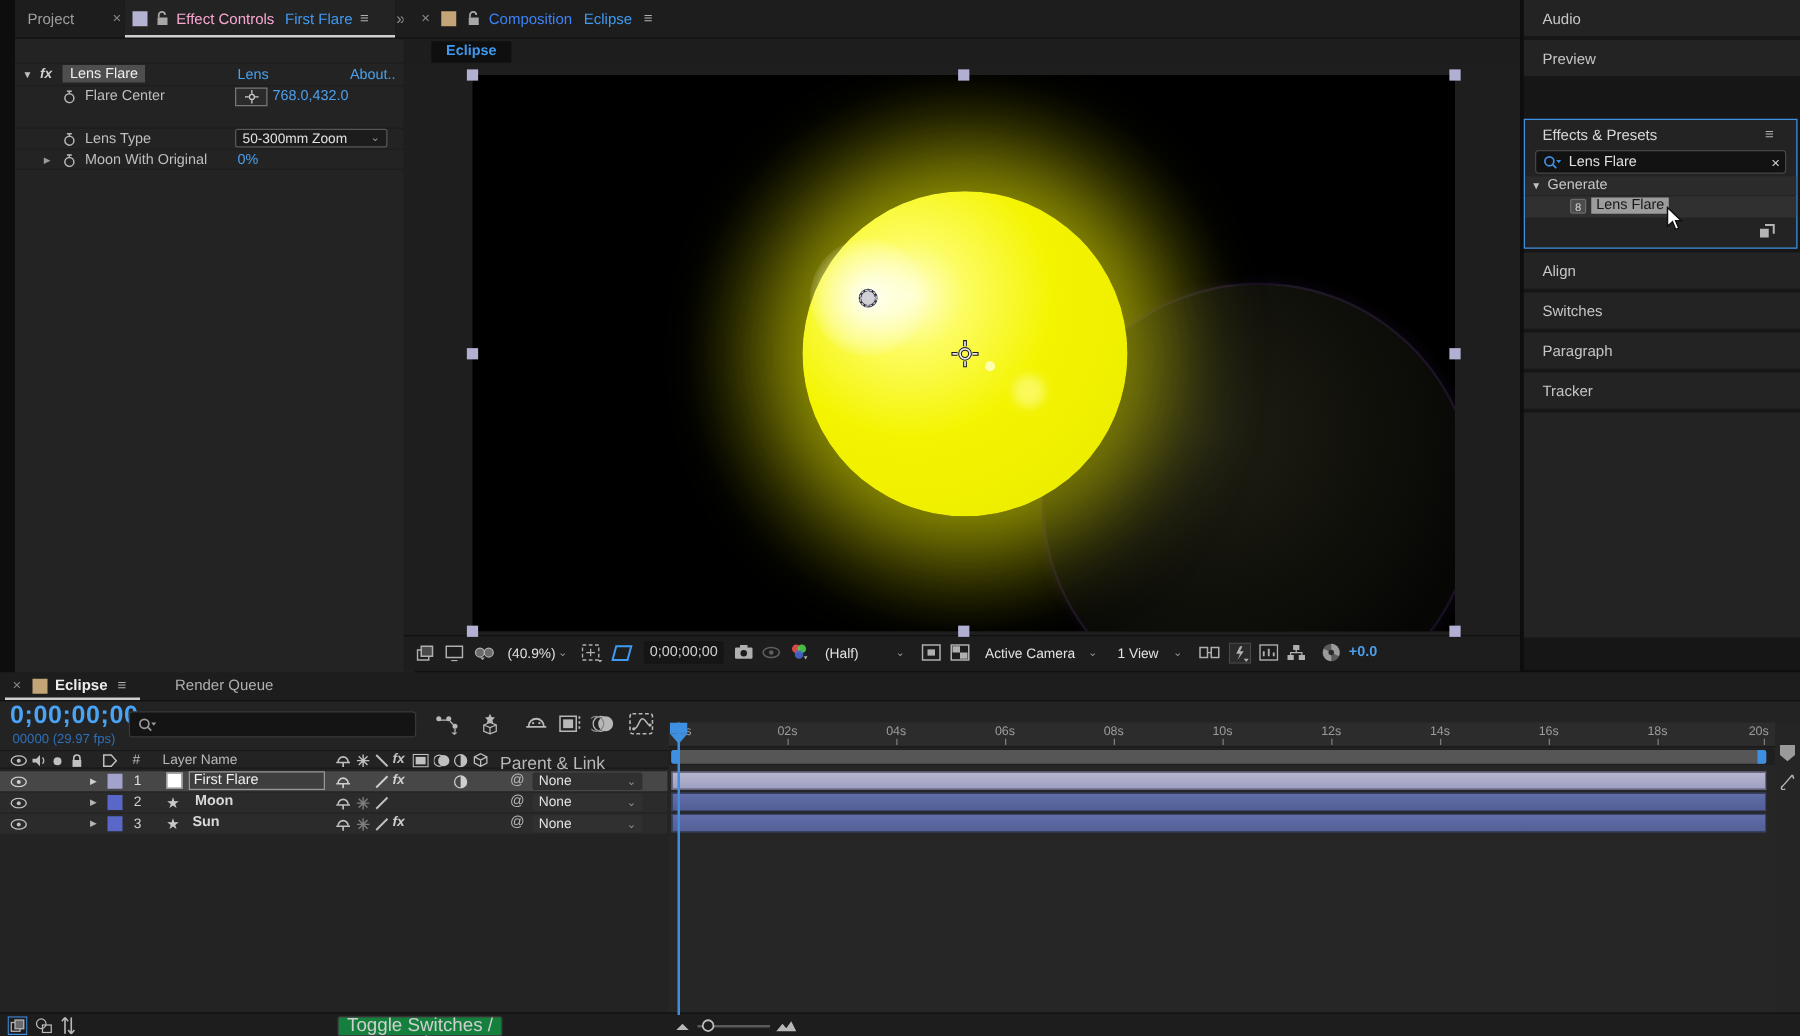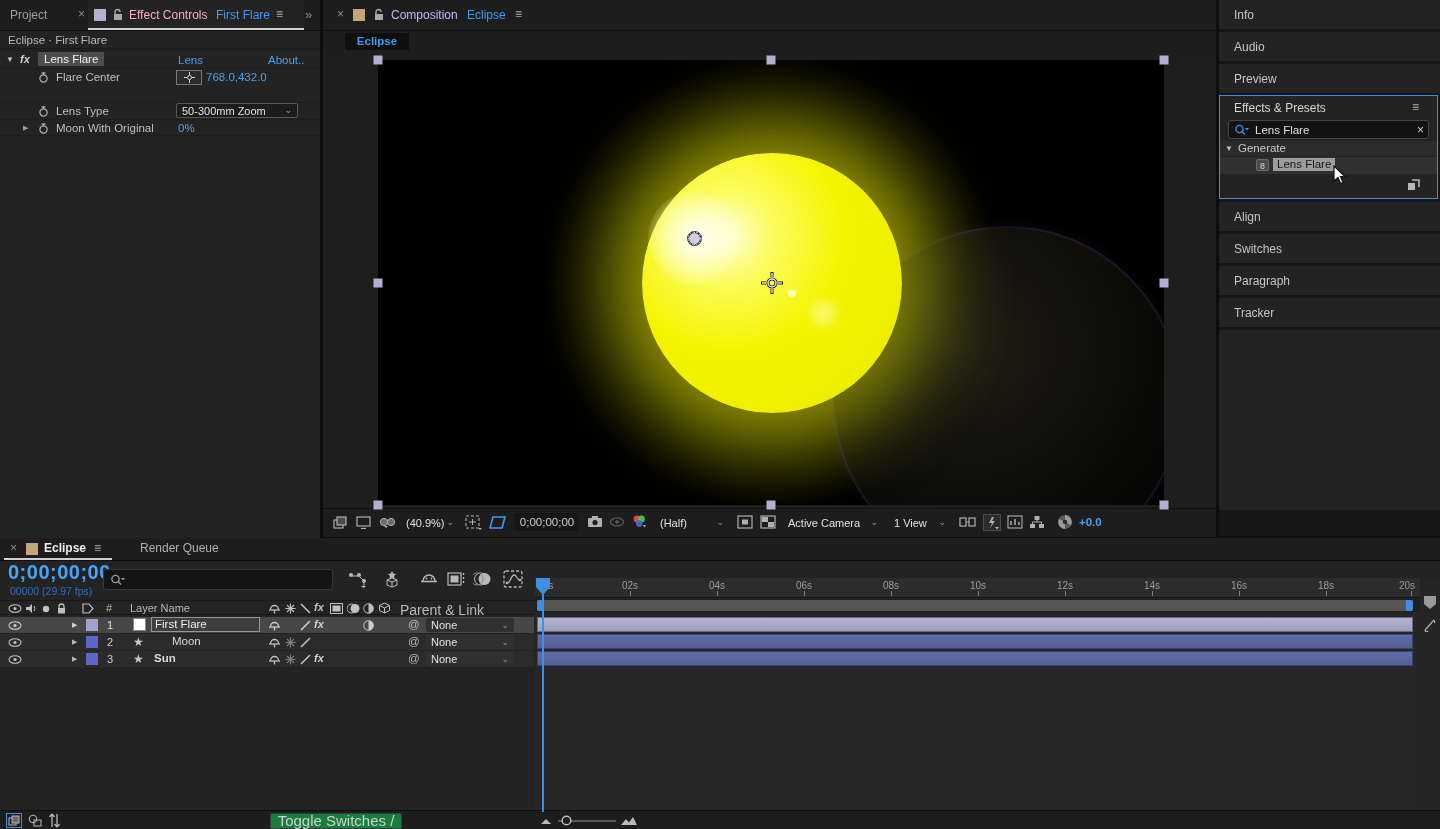--- a/index.html
+++ b/index.html
@@ -21,40 +21,39 @@
   .handle{position:absolute;width:9px;height:9px;background:#b2b0d2;transform:translate(-50%,-50%);z-index:30}
   .tickline{position:absolute;bottom:1px;width:1px;height:5px;background:#7d7d7d}
   .ticklbl{position:absolute;top:2px;font-size:10px;color:#9c9c9c;transform:translateX(-50%)}
   .tbar{position:absolute;left:2px;width:876px;height:15px}
   svg{display:block}
   .ic{position:absolute}
 </style>
 </head>
 <body>
 
-<div class="panel" id="left-panel" style="left:0;top:0;width:320px;height:667px">
+<div class="panel" id="left-panel" style="left:12px;top:0;width:320px;height:667px">
   <div class="tabbar">
     <div class="p" style="left:10px;top:8px;color:#9f9f9f">Project</div>
     <div class="p" style="left:78px;top:7px;color:#8a8a8a">×</div>
     <div class="p" style="left:88px;top:0;width:216px;height:30px;background:#232323;border-bottom:2px solid #cfcfcf;box-sizing:border-box">
       <span class="sq p" style="left:6px;top:9px;background:#b4b2d2"></span>
       <span class="ic" style="left:24px;top:8px">
         <svg width="12" height="13">
             <path d="M3 6 V4 a2.5 2.5 0 0 1 5 0" fill="none" stroke="#a8a8a8" stroke-width="1.4"></path>
             <rect x="2" y="6" width="8" height="6" fill="#a8a8a8"></rect>
           </svg>
       </span>
       <span class="p" style="left:41px;top:8px;color:#f9a8d4">Effect Controls</span>
       <span class="p blue" style="left:128px;top:8px">First Flare</span>
       <span class="p" style="left:188px;top:7px;color:#b0b0b0">≡</span>
     </div>
     <div class="p" style="left:305px;top:7px;color:#8d8d8d;font-size:13px">»</div>
   </div>
 
-  <div class="p" style="left:0;top:31px;width:320px;height:18px;border-bottom:1px solid #191919;color:#b8b8b8;font-size:11.5px;padding:3px 0 0 8px;box-sizing:border-box">Eclipse · First Flare</div>
 
   <div class="ecrow" style="top:50px;height:18px">
     <span class="p" style="left:6px;top:4px;font-size:8px;color:#c0c0c0">▼</span>
     <span class="p" style="left:20px;top:2px;font-style:italic;font-weight:bold;color:#d0d0d0;font-size:11px">fx</span>
     <span class="p" style="left:38px;top:1px;background:#4e4e4e;color:#f0f0f0;padding:1px 6px;font-size:11.5px">Lens Flare</span>
     <span class="p val" style="left:178px;top:3px">Lens</span>
     <span class="p val" style="left:268px;top:3px">About..</span>
   </div>
 
   <div class="ecrow" style="top:68px">
@@ -111,21 +110,21 @@
 <div class="panel" id="comp-panel" style="left:323px;top:0;width:893px;height:536px">
   <div class="tabbar">
     <span class="p" style="left:14px;top:7px;color:#8a8a8a">×</span>
     <span class="sq p" style="left:30px;top:9px;background:#c4a578"></span>
     <span class="ic" style="left:50px;top:8px">
       <svg width="12" height="13">
           <path d="M3 6 V4 a2.5 2.5 0 0 1 5 0" fill="none" stroke="#a8a8a8" stroke-width="1.4"></path>
           <rect x="2" y="6" width="8" height="6" fill="#a8a8a8"></rect>
         </svg>
     </span>
-    <span class="p" style="left:68px;top:8px;color:#c4b5fd">Composition</span>
+    <span class="p" style="left:68px;top:8px;color:#3b82f6">Composition</span>
     <span class="p blue" style="left:144px;top:8px">Eclipse</span>
     <span class="p" style="left:192px;top:7px;color:#b0b0b0">≡</span>
   </div>
 
   <div class="p" style="left:0;top:31px;width:893px;height:21px;background:#1d1d1d">
     <div class="p" style="left:22px;top:2px;width:64px;height:17px;background:#0f0f0f;color:#3f9bf2;font-size:11.5px;font-weight:bold;text-align:center;padding-top:2px;box-sizing:border-box">Eclipse</div>
   </div>
 
   <div class="p" style="left:0;top:52px;width:893px;height:456px;background:#1e1e1e">
     <div class="p" style="left:55px;top:8px;width:786px;height:445px;background:#000;overflow:hidden">
@@ -307,23 +306,20 @@
           <path d="M8 15 a7 7 0 0 1 -6 -10 L8 8 Z" fill="#9a9a9a"></path>
           <circle cx="8" cy="8" r="2.2" fill="#2a2a2a"></circle>
         </svg>
     </span>
     <span class="p val" style="left:756px;top:7px;font-weight:bold">+0.0</span>
   </div>
 </div>
 
 <div class="p" id="right-sidebar" style="left:1219px;top:0;width:221px;height:536px;background:#161616">
   <div class="side-item">
-      <span>Info</span>
-    </div>
-  <div class="side-item">
       <span>Audio</span>
     </div>
   <div class="side-item">
       <span>Preview</span>
     </div>
 
   <div class="p" style="left:0;top:95px;width:219px;height:104px;background:#232323;border:1px solid #3f8fe0;box-sizing:border-box;margin-bottom:3px">
     <div class="p" style="left:0;top:0;width:217px;height:22px">
       <span class="p" style="left:14px;top:5px;color:#d8d8d8">Effects &amp; Presets</span>
       <span class="p" style="left:192px;top:4px;color:#b0b0b0">≡</span>
@@ -571,21 +567,21 @@
     <span class="ic" style="left:8px;top:4px">
         <svg width="14" height="9">
           <ellipse cx="7" cy="4.5" rx="6" ry="3.8" fill="none" stroke="#c0c0c0" stroke-width="1.1"></ellipse>
           <circle cx="7" cy="4.5" r="1.6" fill="#c0c0c0"></circle>
         </svg>
       </span>
     <span class="p" style="left:72px;top:4px;font-size:7px;color:#b5b5b5">▶</span>
     <span class="p" style="left:86px;top:2px;width:12px;height:12px;background:#5968c8"></span>
     <span class="p" style="left:107px;top:2px;color:#d0d0d0;font-size:11px">2</span>
     <span class="p" style="left:133px;top:1px;color:#c8c8c8;font-size:12px">★</span>
-    <span class="p" style="left:172px;top:1px;color:#d8d8d8;font-size:11.5px;font-weight:normal">Moon</span>
+    <span class="p" style="left:156px;top:1px;color:#d8d8d8;font-size:11.5px;font-weight:bold">Moon</span>
     <span class="ic" style="left:268px;top:3px">
         <svg width="13" height="11">
           <path d="M2.5 6.5 a4 4 0 0 1 8 0" fill="none" stroke="#c0c0c0" stroke-width="1.3"></path>
           <line x1="1" y1="7" x2="12" y2="7" stroke="#c0c0c0" stroke-width="1.3"></line>
           <line x1="6.5" y1="7" x2="6.5" y2="10.5" stroke="#c0c0c0" stroke-width="1.3"></line>
         </svg>
       </span>
     <span class="ic" style="left:285px;top:3px;opacity:.55">
         <svg width="11" height="11">
           <g stroke="#c0c0c0" stroke-width="1.1">

